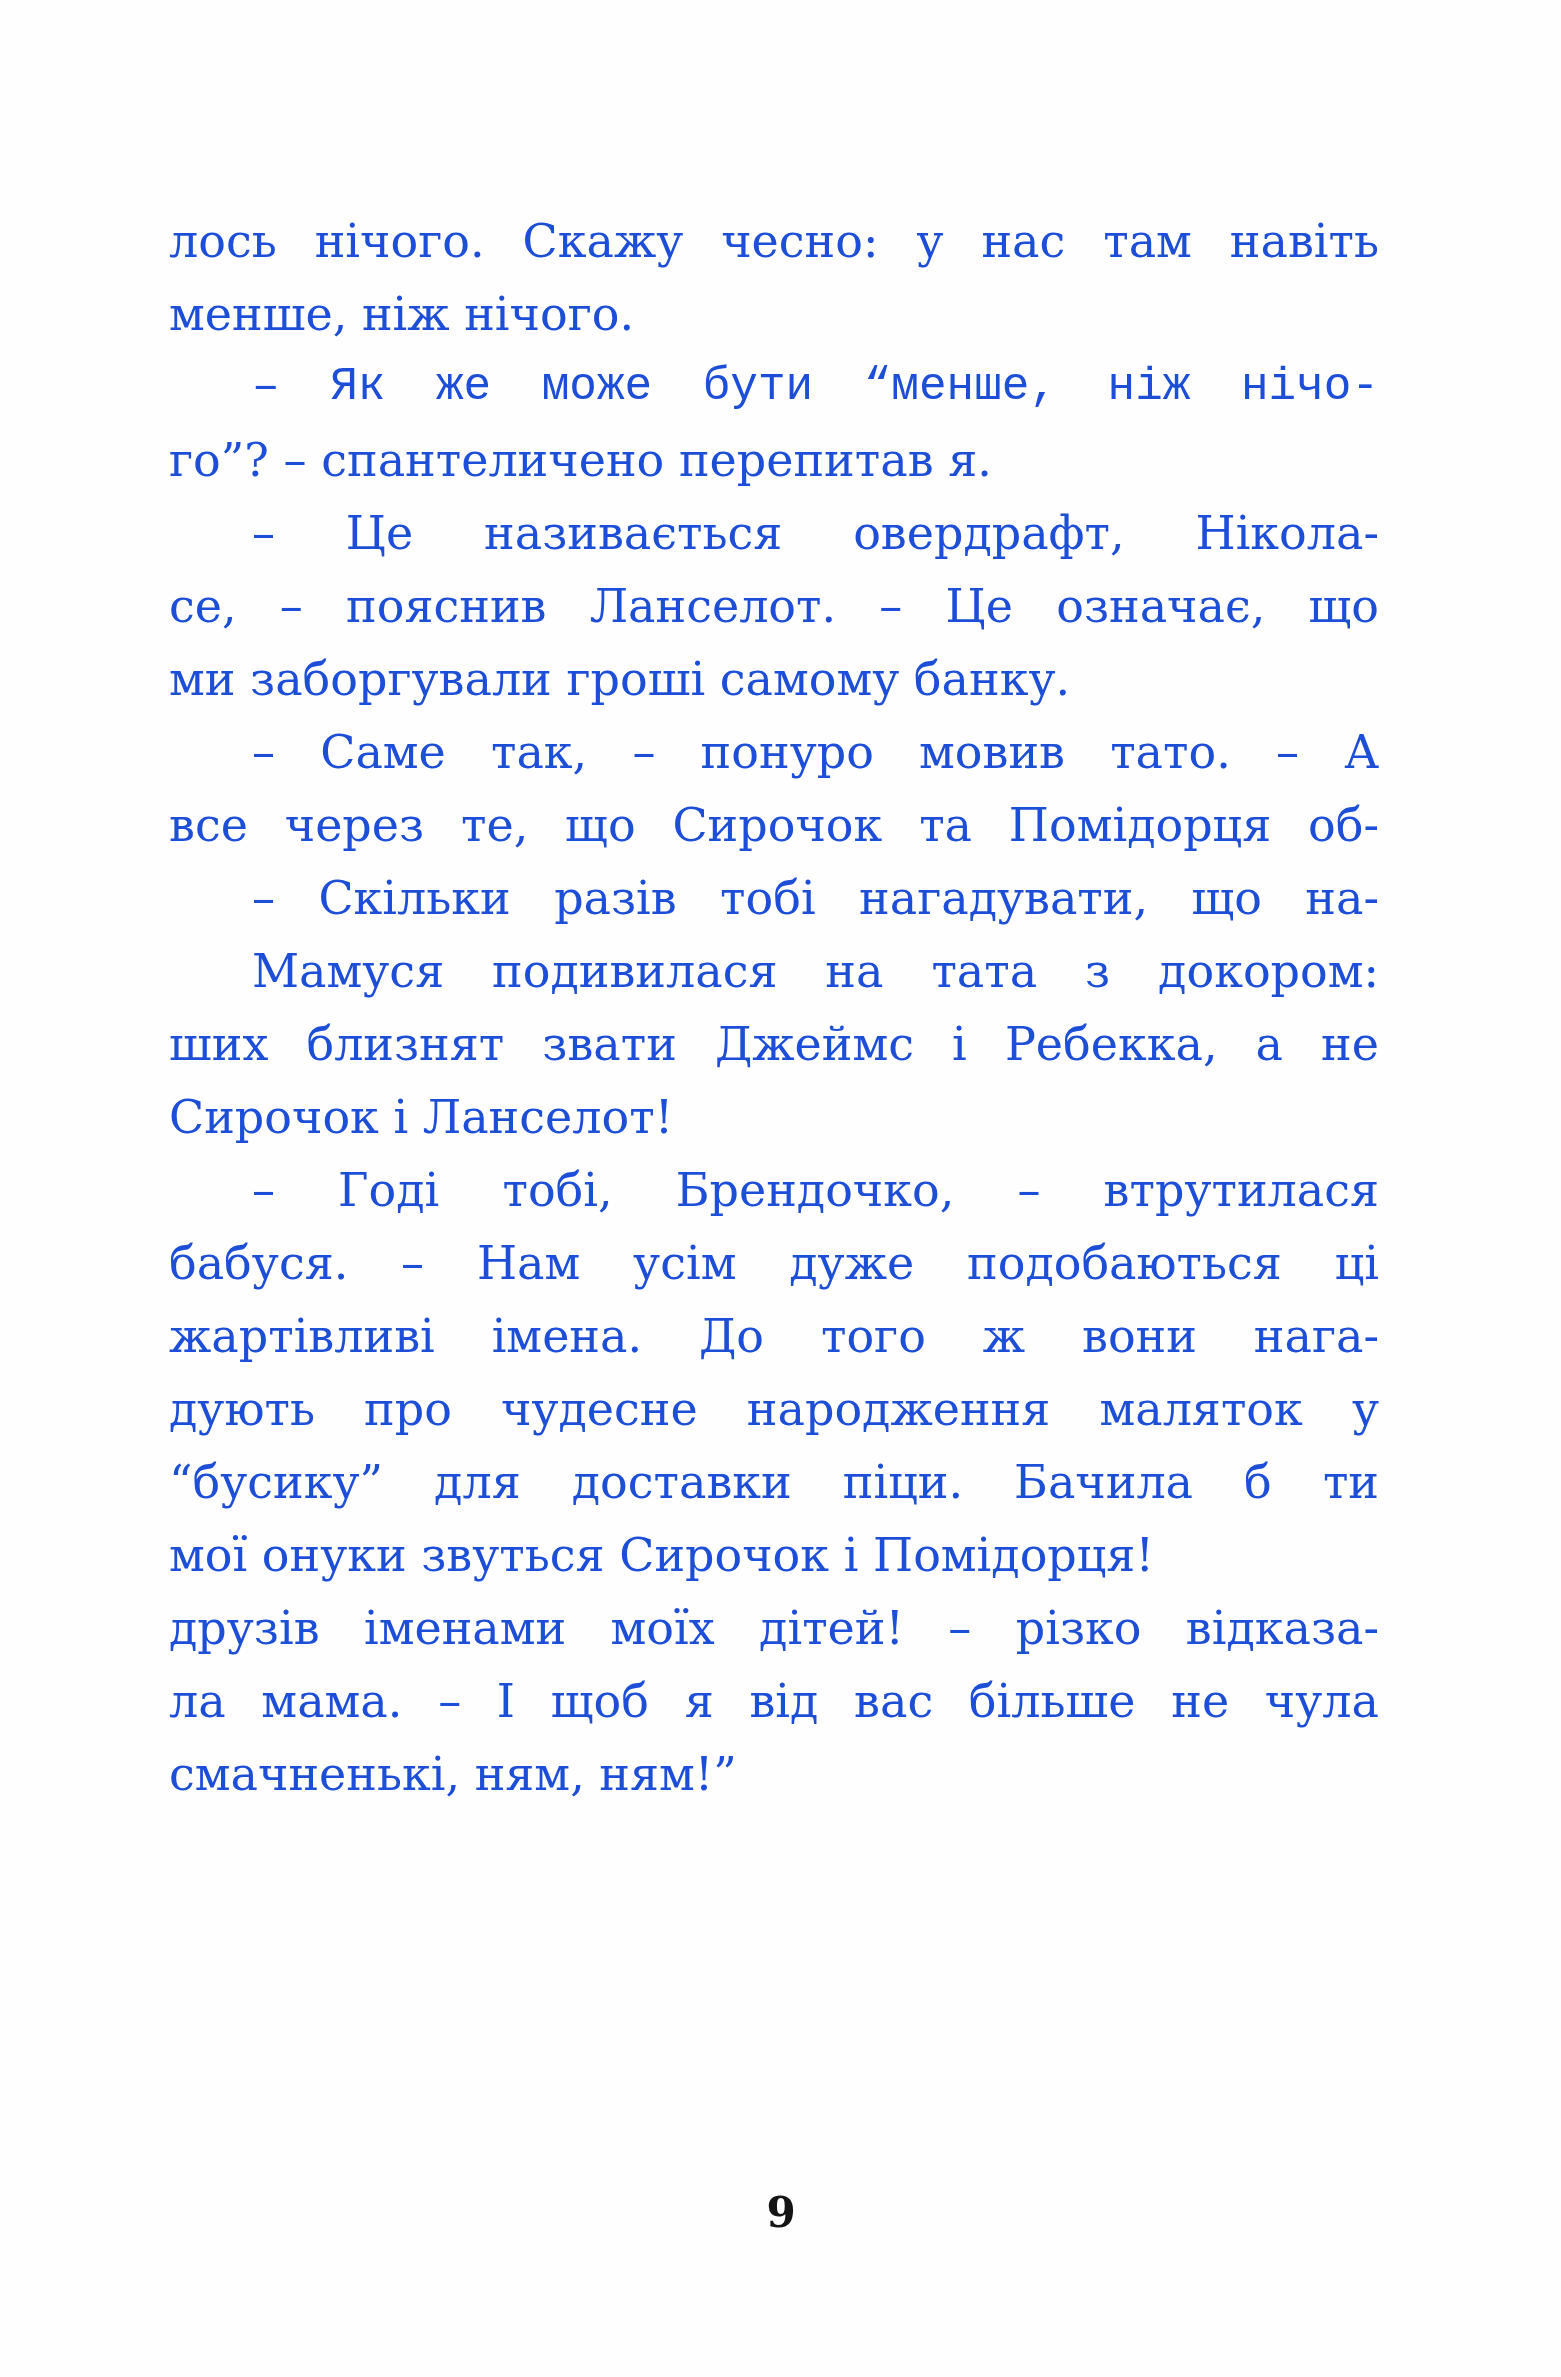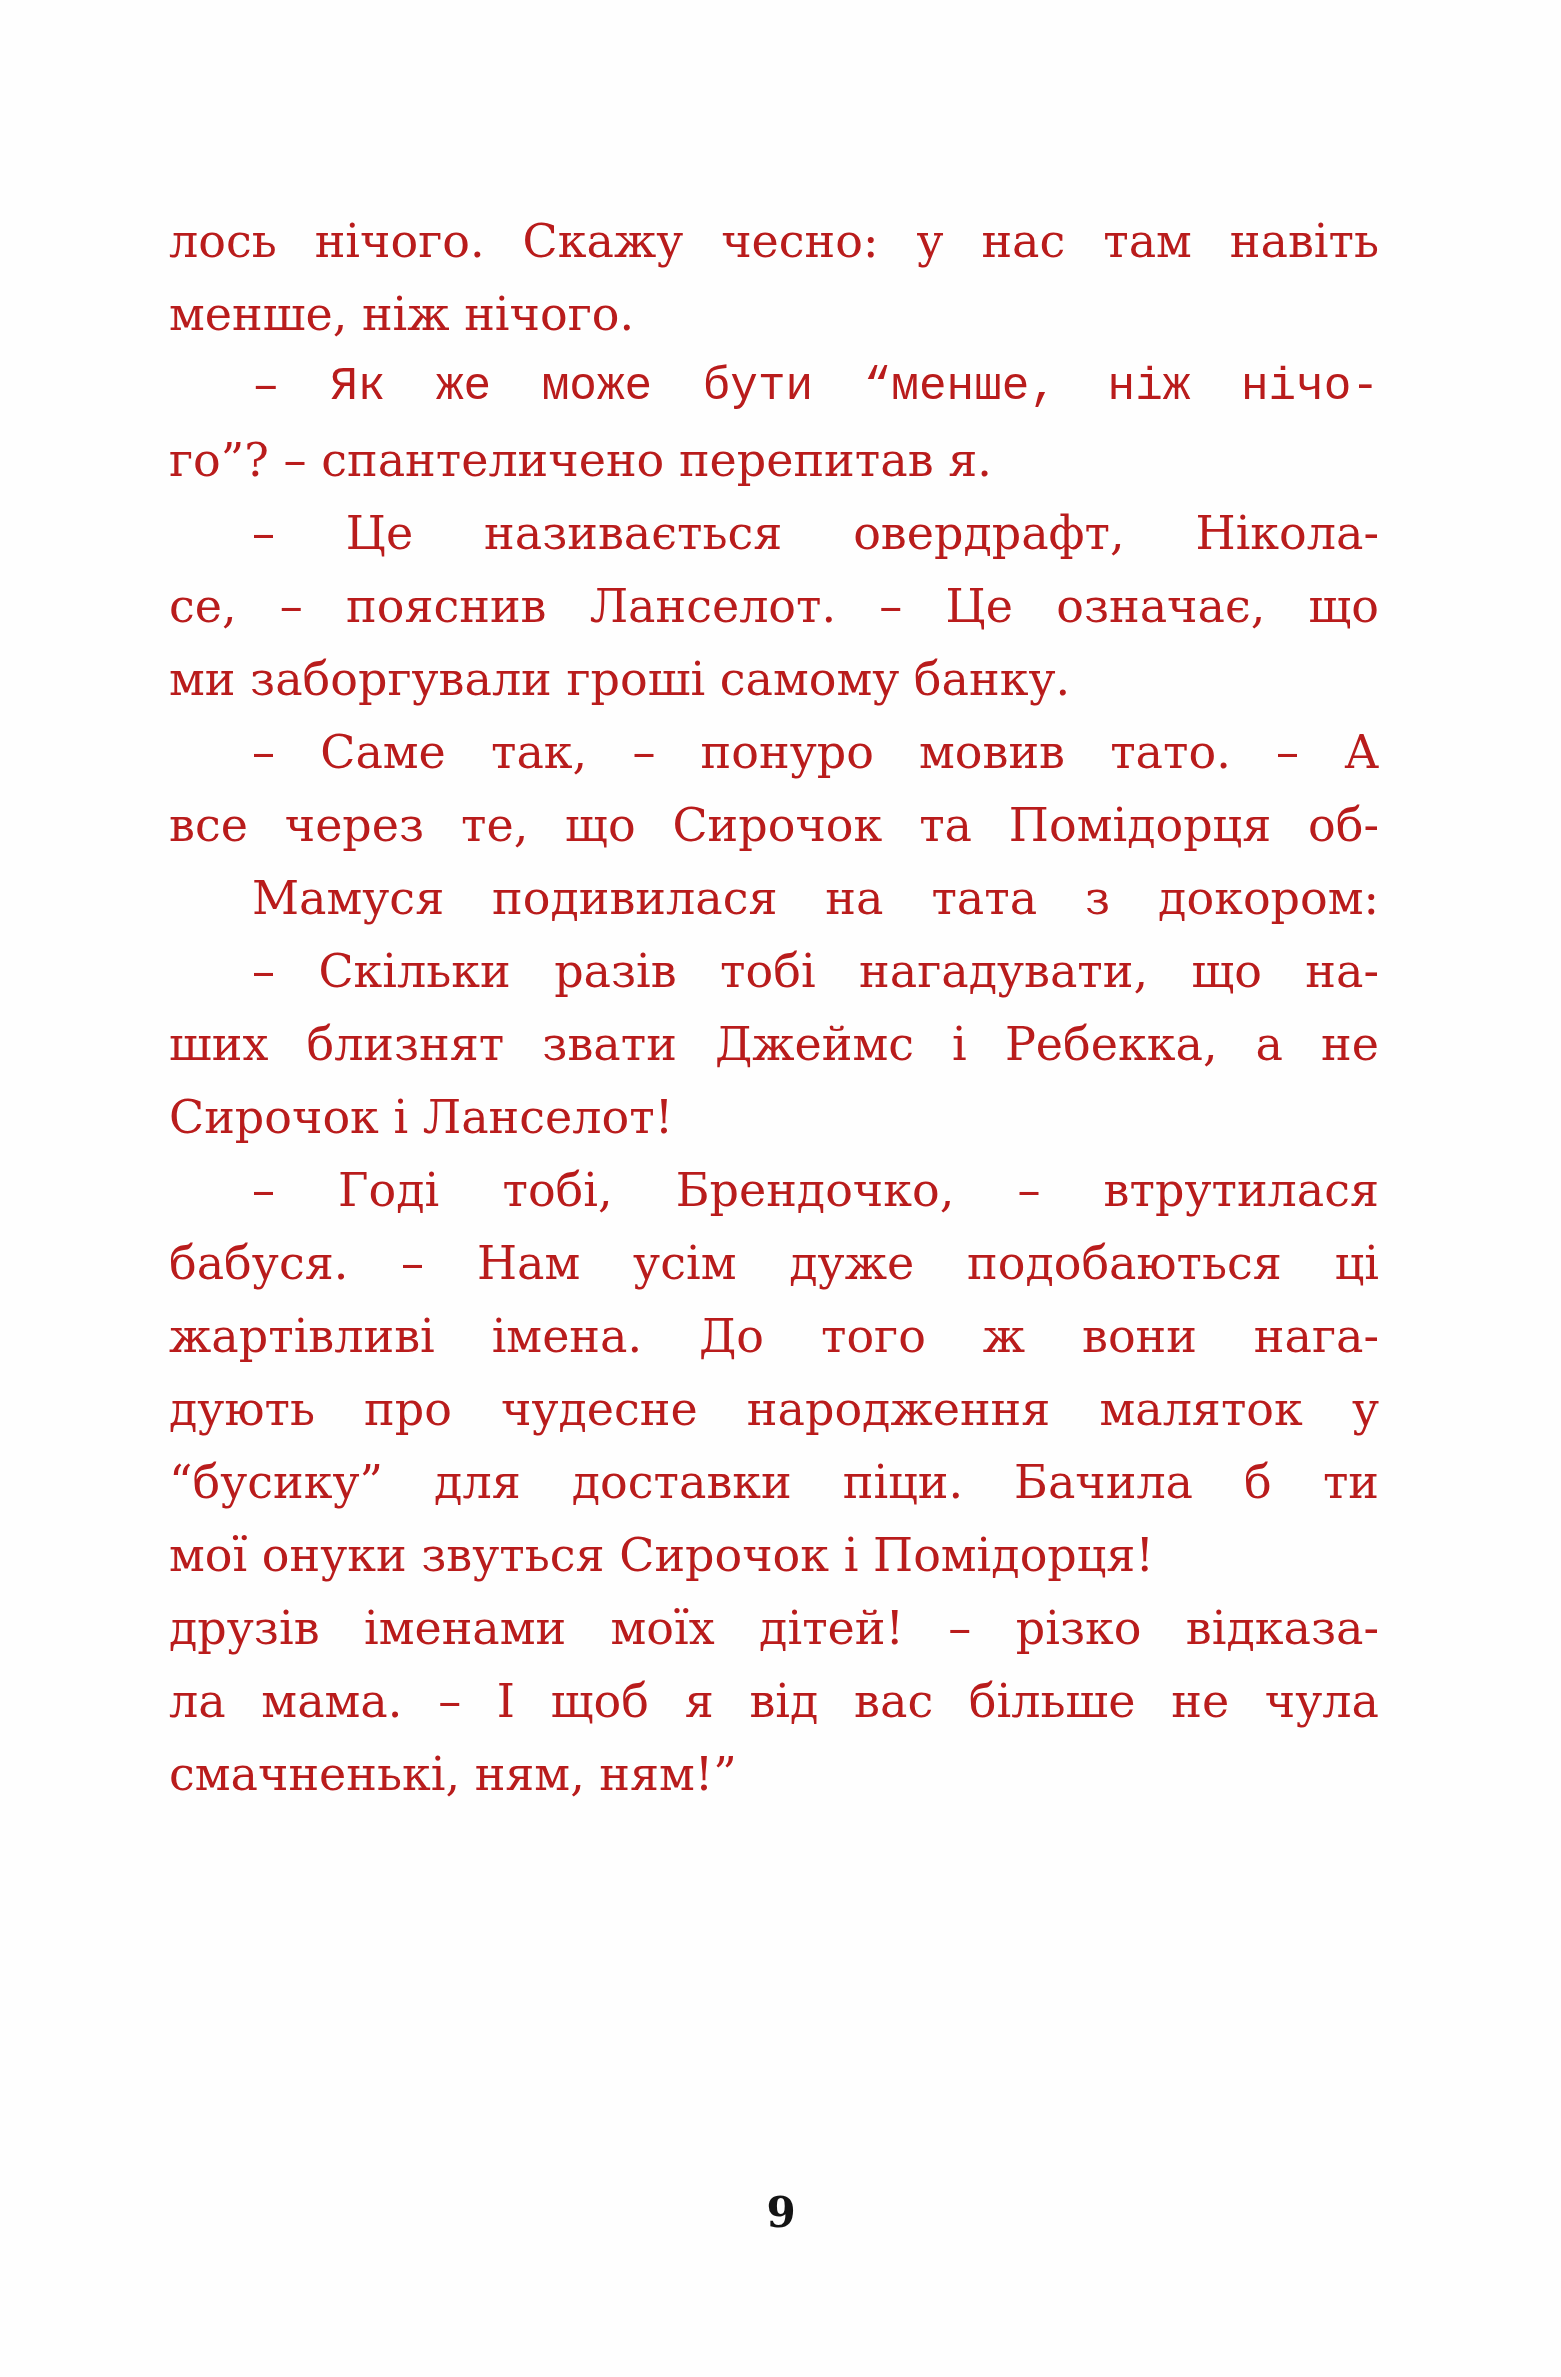--- a/index.html
+++ b/index.html
@@ -22,21 +22,21 @@
     background: #fefefe;
   }
   .text-block {
     position: absolute;
     left: 169px;
     top: 205px;
     width: 1210px;
     font-family: "DejaVu Serif", "Liberation Serif", serif;
     font-size: 46px;
     line-height: 73px;
-    color: #b91c1c;
+    color: #1d4ed8;
     font-weight: normal;
   }
   .line {
     display: block;
     height: 73px;
     white-space: nowrap;
     text-align: justify;
     text-align-last: justify;
     transform-origin: left center;
   }
@@ -66,22 +66,22 @@
   <div class="text-block" id="text-block">
       <span class="line" style="display: block; width: 1210px; box-sizing: border-box;">лось нічого. Скажу чесно: у нас там навіть</span>
       <span class="line last" style="display: block; width: 1210px; box-sizing: border-box;">менше, ніж нічого.</span>
       <span class="line indent" style="display: block; width: 1210px; box-sizing: border-box; font-family: Liberation Mono, monospace;">– Як же може бути “менше, ніж нічо-</span>
       <span class="line last" style="display: block; width: 1210px; box-sizing: border-box;">го”? – спантеличено перепитав я.</span>
       <span class="line indent" style="display: block; width: 1210px; box-sizing: border-box;">– Це називається овердрафт, Ніколa-</span>
       <span class="line" style="display: block; width: 1210px; box-sizing: border-box;">се, – пояснив Ланселот. – Це означає, що</span>
       <span class="line last" style="display: block; width: 1210px; box-sizing: border-box;">ми заборгували гроші самому банку.</span>
       <span class="line indent" style="display: block; width: 1210px; box-sizing: border-box;">– Саме так, – понуро мовив тато. – А</span>
       <span class="line" style="display: block; width: 1210px; box-sizing: border-box;">все через те, що Сирочок та Помідорця об-</span>
+      <span class="line indent" style="display: block; width: 1210px; box-sizing: border-box;">– Скільки разів тобі нагадувати, що на-</span>
       <span class="line indent" style="display: block; width: 1210px; box-sizing: border-box;">Мамуся подивилася на тата з докором:</span>
-      <span class="line indent" style="display: block; width: 1210px; box-sizing: border-box;">– Скільки разів тобі нагадувати, що на-</span>
       <span class="line" style="display: block; width: 1210px; box-sizing: border-box;">ших близнят звати Джеймс і Ребекка, а не</span>
       <span class="line last" style="display: block; width: 1210px; box-sizing: border-box;">Сирочок і Ланселот!</span>
       <span class="line indent" style="display: block; width: 1210px; box-sizing: border-box;">– Годі тобі, Брендочко, – втрутилася</span>
       <span class="line" style="display: block; width: 1210px; box-sizing: border-box;">бабуся. – Нам усім дуже подобаються ці</span>
       <span class="line" style="display: block; width: 1210px; box-sizing: border-box;">жартівливі імена. До того ж вони нага-</span>
       <span class="line" style="display: block; width: 1210px; box-sizing: border-box;">дують про чудесне народження малятoк у</span>
       <span class="line" style="display: block; width: 1210px; box-sizing: border-box;">“бусику” для доставки піци. Бачила б ти</span>
       <span class="line last" style="display: block; width: 1210px; box-sizing: border-box;">мої онуки звуться Сирочок і Помідорця!</span>
       <span class="line" style="display: block; width: 1210px; box-sizing: border-box;">друзів іменами моїх дітей! – різко відказа-</span>
       <span class="line" style="display: block; width: 1210px; box-sizing: border-box;">ла мама. – І щоб я від вас більше не чула</span>

